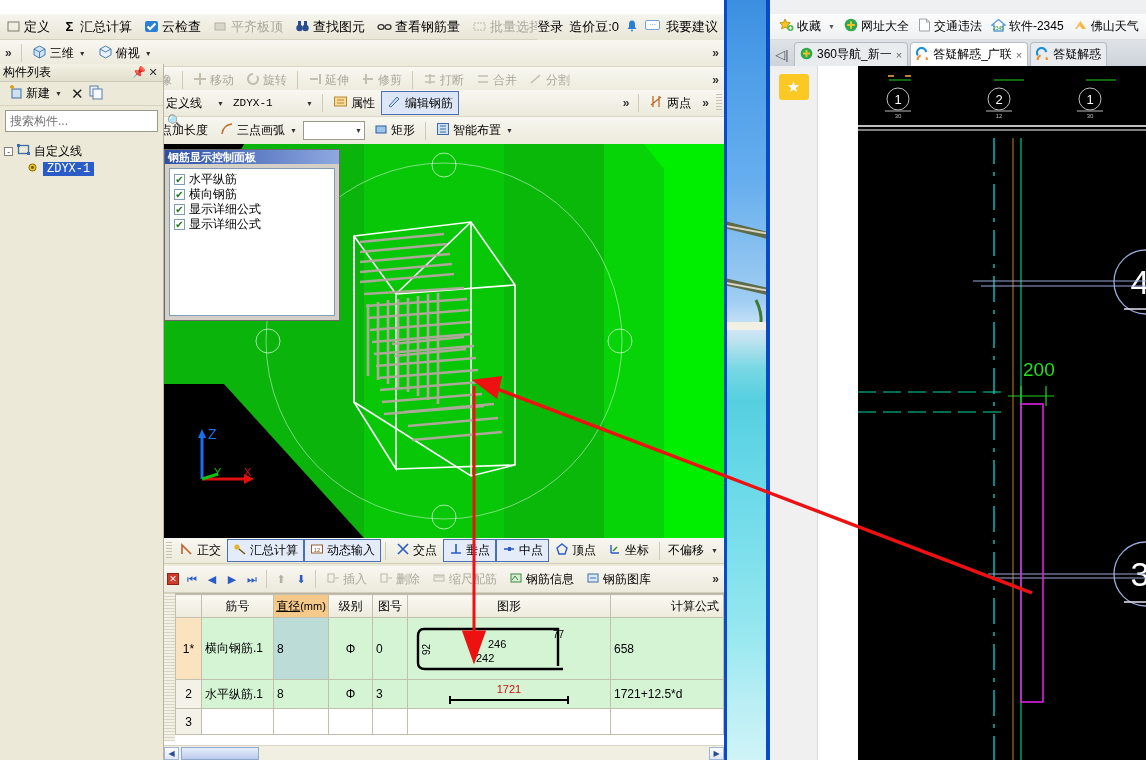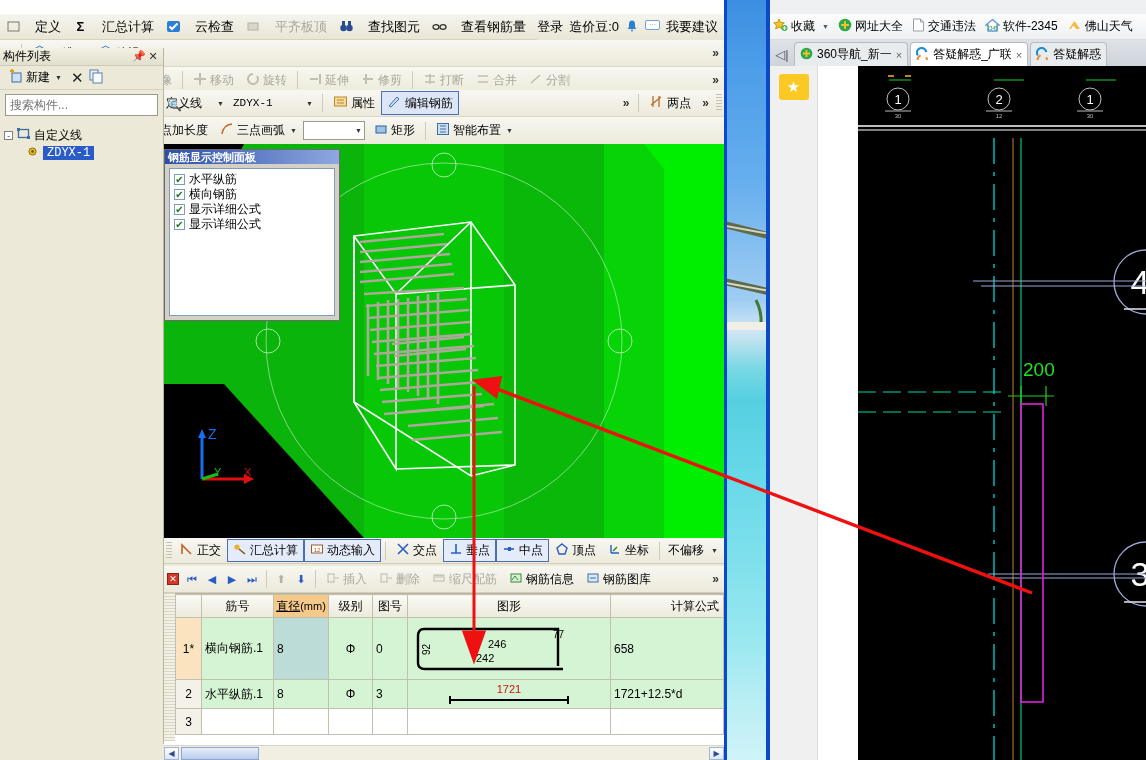--- a/index.html
+++ b/index.html
@@ -16,21 +16,21 @@
   
   #app { position: absolute; left: 0; top: 0; width: 724px; height: 760px;
          background: #ece9d8; overflow: hidden; }
 
   .topwhite { position: absolute; left: 0; top: 0; width: 724px; height: 14px; background: #ffffff; }
 
   
   .menurow { position: absolute; left: 0; top: 14px; width: 724px; height: 26px;
              background: linear-gradient(#f6f5ee,#e9e6d6); display: flex; align-items: center;
              border-bottom: 1px solid #d6d2bd; }
-  .mi { display: flex; align-items: center; gap: 14px; padding: 2px 6px; white-space: nowrap;
+  .mi { display: flex; align-items: center; gap: 3px; padding: 2px 6px; white-space: nowrap;
         font-size: 13px; color: #000; cursor: default; }
   .mi.dis { color: #a8a69a; }
   .mi .ic { width: 15px; height: 15px; display: inline-block; flex: 0 0 auto; }
 
   .loginbar { position: absolute; right: 0; top: 14px; height: 26px; display: flex;
               align-items: center; gap: 6px; padding-right: 6px; font-size: 13px;
               background: linear-gradient(#f6f5ee,#e9e6d6); }
 
   
   .tbrow { position: absolute; left: 0; width: 724px; height: 27px;
@@ -121,21 +121,21 @@
          background-image: repeating-linear-gradient(to bottom,#d9d5c6 0 1px,#f3f1e6 1px 3px); }
   .hsb { position: absolute; left: 164px; bottom: 0; width: 560px; height: 15px;
          background: #f1efe2; border-top: 1px solid #d9d5c6; display: flex; align-items: center; }
   .hsb .arrow { width: 15px; height: 13px; background: linear-gradient(#fdfdfd,#dfe6f5);
                 border: 1px solid #9fb6d6; display:flex; align-items:center; justify-content:center;
                 font-size: 8px; color: #2a4d8f; }
   .hsb .thumb { width: 78px; height: 13px; background: linear-gradient(#e8eefb,#b9cbec);
                 border: 1px solid #8fa9ce; margin-left: 2px; }
 
   
-  #dock { position: absolute; left: 0; top: 48px; width: 164px; height: 696px;
+  #dock { position: absolute; left: 0; top: 64px; width: 164px; height: 696px;
           background: #ece9d8; border-right: 1px solid #b9b5a4; }
   .dockhdr { height: 18px; background: linear-gradient(#f3f1e4,#e2dfcd);
              display: flex; align-items: center; padding: 0 3px; font-size: 12px;
              border-bottom: 1px solid #cdc9b6; }
   .dockhdr .sp { flex: 1; }
   .dockhdr .ib { width: 14px; text-align: center; font-size: 11px; color: #333; }
   .dockbar { height: 24px; display: flex; align-items: center; gap: 5px; padding: 0 4px;
              border-bottom: 1px solid #d6d2bf; }
   .searchrow { height: 22px; margin: 4px 5px; display: flex; border: 1px solid #9a9a8c;
                background: #fff; align-items: center; }
@@ -146,21 +146,21 @@
   .tnode { display: flex; align-items: center; gap: 4px; height: 18px; }
   .tbox { width: 9px; height: 9px; border: 1px solid #808080; background: #fff;
           font-size: 8px; line-height: 7px; text-align: center; color: #000; flex:0 0 auto; }
   .selnode { background: #2a5cc8; color: #fff; padding: 0 4px; font-family: "Liberation Mono", monospace; }
 
   
   #browser { position: absolute; left: 770px; top: 0; width: 376px; height: 760px;
              background: #f2f2f2; overflow: hidden; }
   .bmk { position: absolute; left: 0; top: 14px; width: 376px; height: 26px;
          background: linear-gradient(#fdfdfd,#eef0f2); display: flex; align-items: center;
-         gap: 3px; border-bottom: 1px solid #dcdcdc; }
+         gap: 3px; padding-left: 6px; border-bottom: 1px solid #dcdcdc; }
   .bmk .bi { display: flex; align-items: center; gap: 3px; font-size: 12px; white-space: nowrap;
              padding: 2px 3px; }
   .tabstrip { position: absolute; left: 0; top: 40px; width: 376px; height: 26px;
               background: linear-gradient(#dfe3e8,#cdd3da); display: flex; align-items: flex-end; }
   .tabback { width: 24px; height: 24px; display:flex; align-items:center; justify-content:center;
              color:#556; font-size: 13px; }
   .btab { height: 24px; min-width: 100px; max-width: 132px; background: #fff;
           border: 1px solid #b6bcc4; border-bottom: none; border-radius: 4px 4px 0 0;
           display: flex; align-items: center; gap: 4px; padding: 0 5px; font-size: 12px;
           margin-right: 2px; white-space: nowrap; overflow: hidden; }

